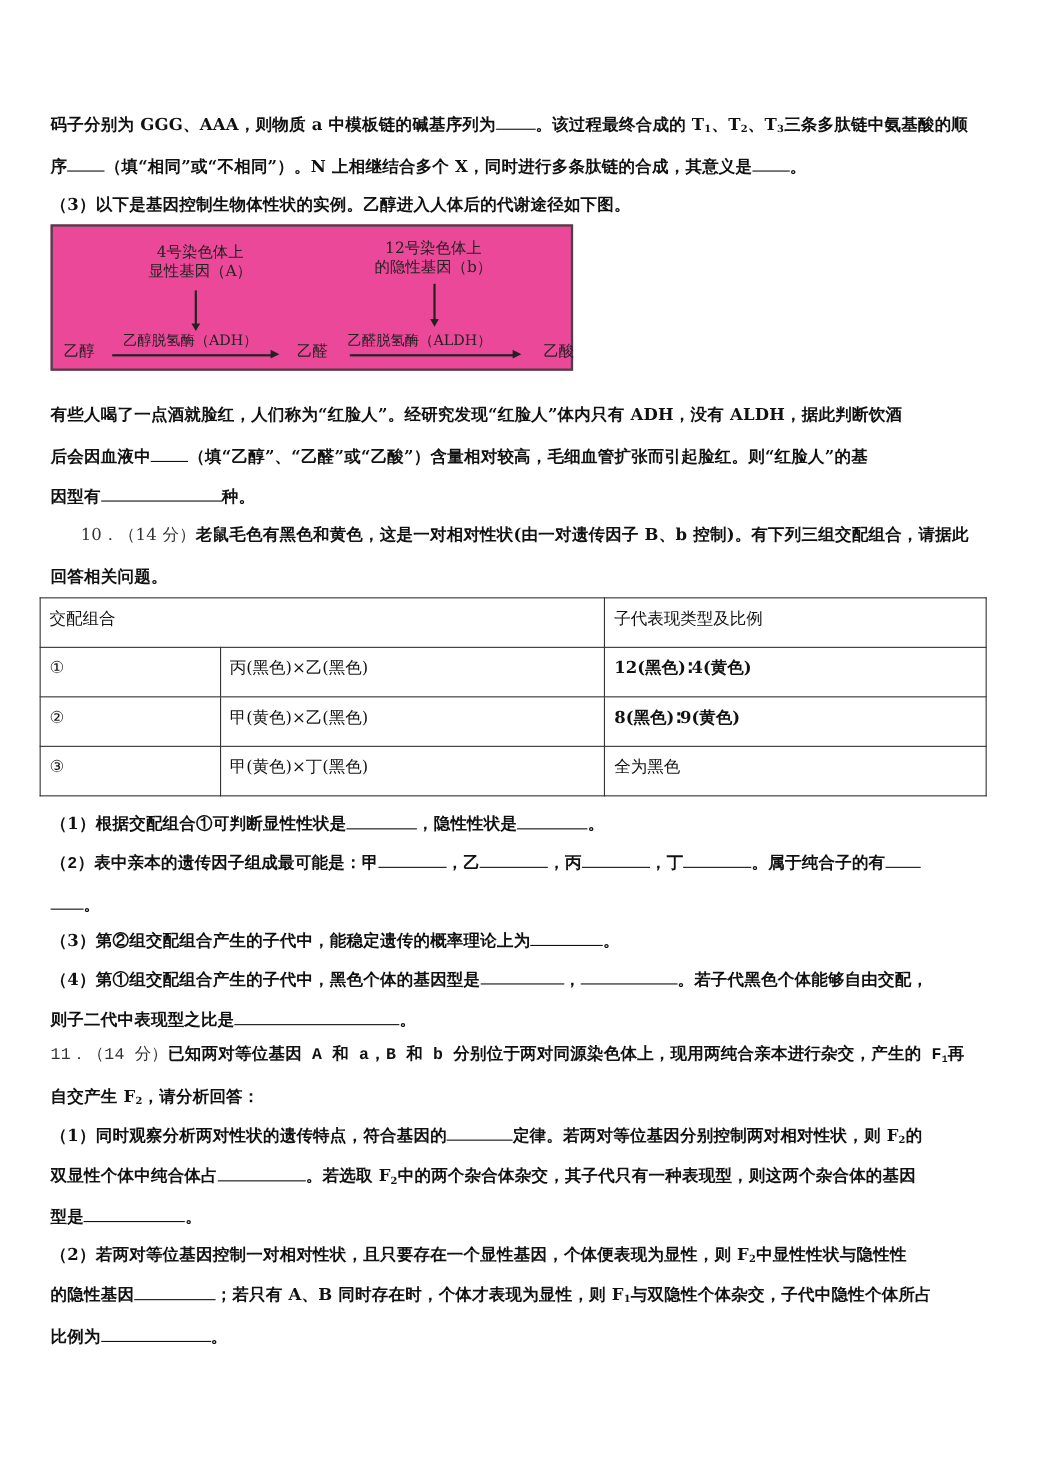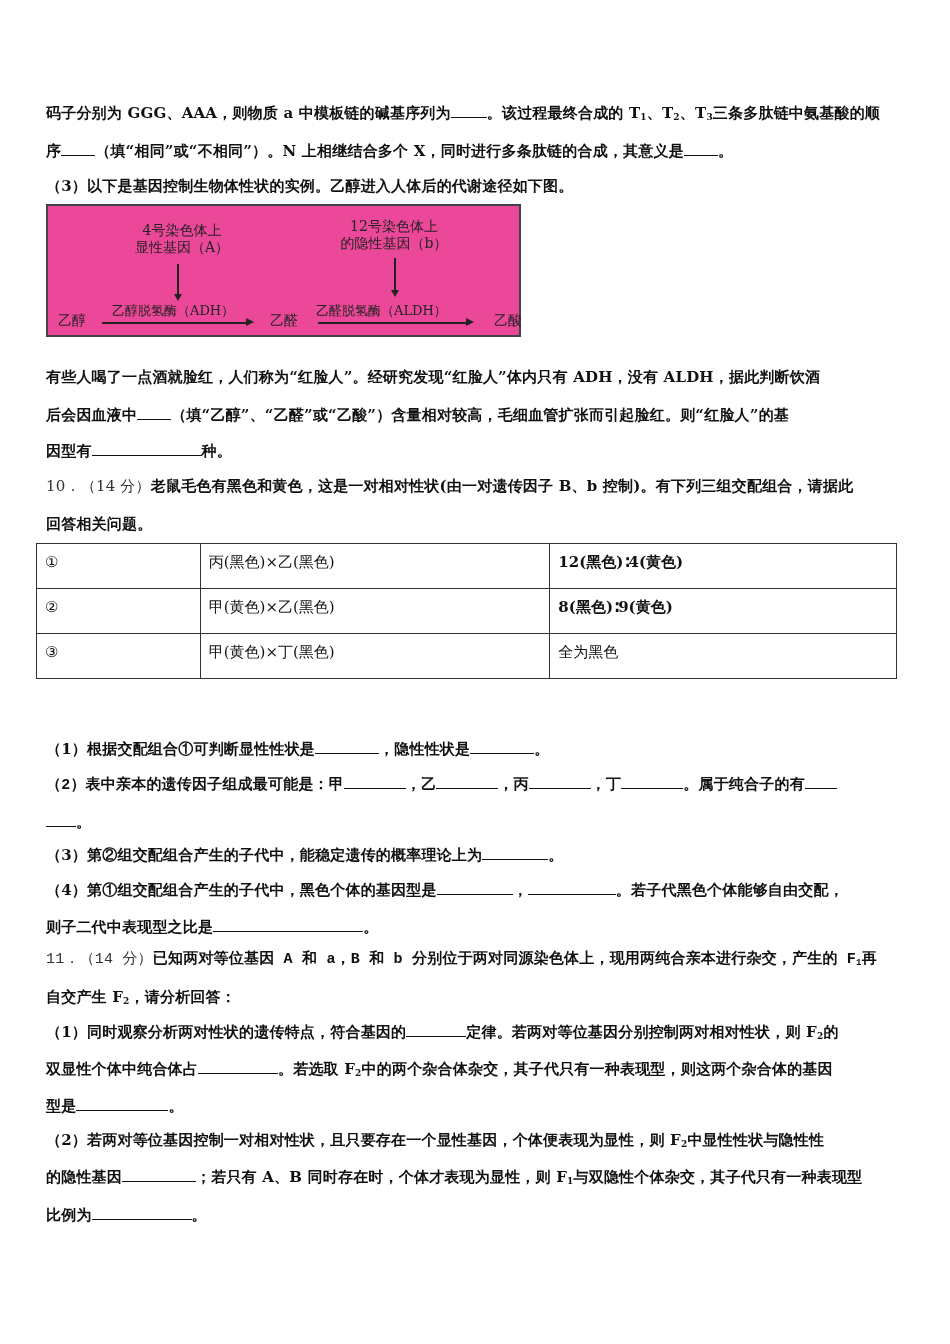--- a/index.html
+++ b/index.html
@@ -85,29 +85,33 @@
 <div class="line" style="top:367px;">
   <span>有些人喝了一点酒就脸红，人们称为“红脸人”。经研究发现“红脸人”体内只有 ADH，没有 ALDH，据此判断饮酒</span>
 </div>
 <div class="line" style="top:405px;">
   <span>后会因血液中</span><span class="blank" style="width:34px"></span><span>（填“乙醇”、“乙醛”或“乙酸”）含量相对较高，毛细血管扩张而引起脸红。则“红脸人”的基</span>
 </div>
 <div class="line" style="top:441px;">
   <span>因型有</span><span class="blank" style="width:110px"></span><span>种。</span>
 </div>
 
-<div class="line" style="top:476px;">
+<div class="line" style="top:476px;text-align:center;">
   <span class="num">10．（14 分）</span><span>老鼠毛色有黑色和黄色，这是一对相对性状(由一对遗传因子 B、b 控制)。有下列三组交配组合，请据此</span>
 </div>
 <div class="line" style="top:514px;">
   <span>回答相关问题。</span>
 </div>
 
 <table class="tbl">
   <tbody>
+      <tr>
+    <td colspan="2">交配组合</td>
+    <td class="c3">子代表现类型及比例</td>
+  </tr>
   <tr>
     <td class="c1">①</td>
     <td class="c2">丙(黑色)×乙(黑色)</td>
     <td class="c3 bold">12(黑色)∶4(黄色)</td>
   </tr>
   <tr>
     <td class="c1">②</td>
     <td class="c2">甲(黄色)×乙(黑色)</td>
     <td class="c3 bold">8(黑色)∶9(黄色)</td>
   </tr>
@@ -150,17 +154,17 @@
 <div class="line" style="top:1059px;">
   <span>双显性个体中纯合体占</span><span class="blank" style="width:80px"></span><span>。若选取 F</span><sub>2</sub><span>中的两个杂合体杂交，其子代只有一种表现型，则这两个杂合体的基因</span>
 </div>
 <div class="line" style="top:1096px;">
   <span>型是</span><span class="blank" style="width:92px"></span><span>。</span>
 </div>
 <div class="line" style="top:1130px;">
   <span>（2）若两对等位基因控制一对相对性状，且只要存在一个显性基因，个体便表现为显性，则 F</span><sub>2</sub><span>中显性性状与隐性性</span>
 </div>
 <div class="line" style="top:1167px;">
-  <span>的隐性基因</span><span class="blank" style="width:74px"></span><span>；若只有 A、B 同时存在时，个体才表现为显性，则 F</span><sub>1</sub><span>与双隐性个体杂交，其子代只有一种表现型</span>
+  <span>的隐性基因</span><span class="blank" style="width:74px"></span><span>；若只有 A、B 同时存在时，个体才表现为显性，则 F</span><sub>1</sub><span>与双隐性个体杂交，子代中隐性个体所占</span>
 </div>
 <div class="line" style="top:1205px;">
   <span>比例为</span><span class="blank" style="width:100px"></span><span>。</span>
 </div>
 
 </body></html>

